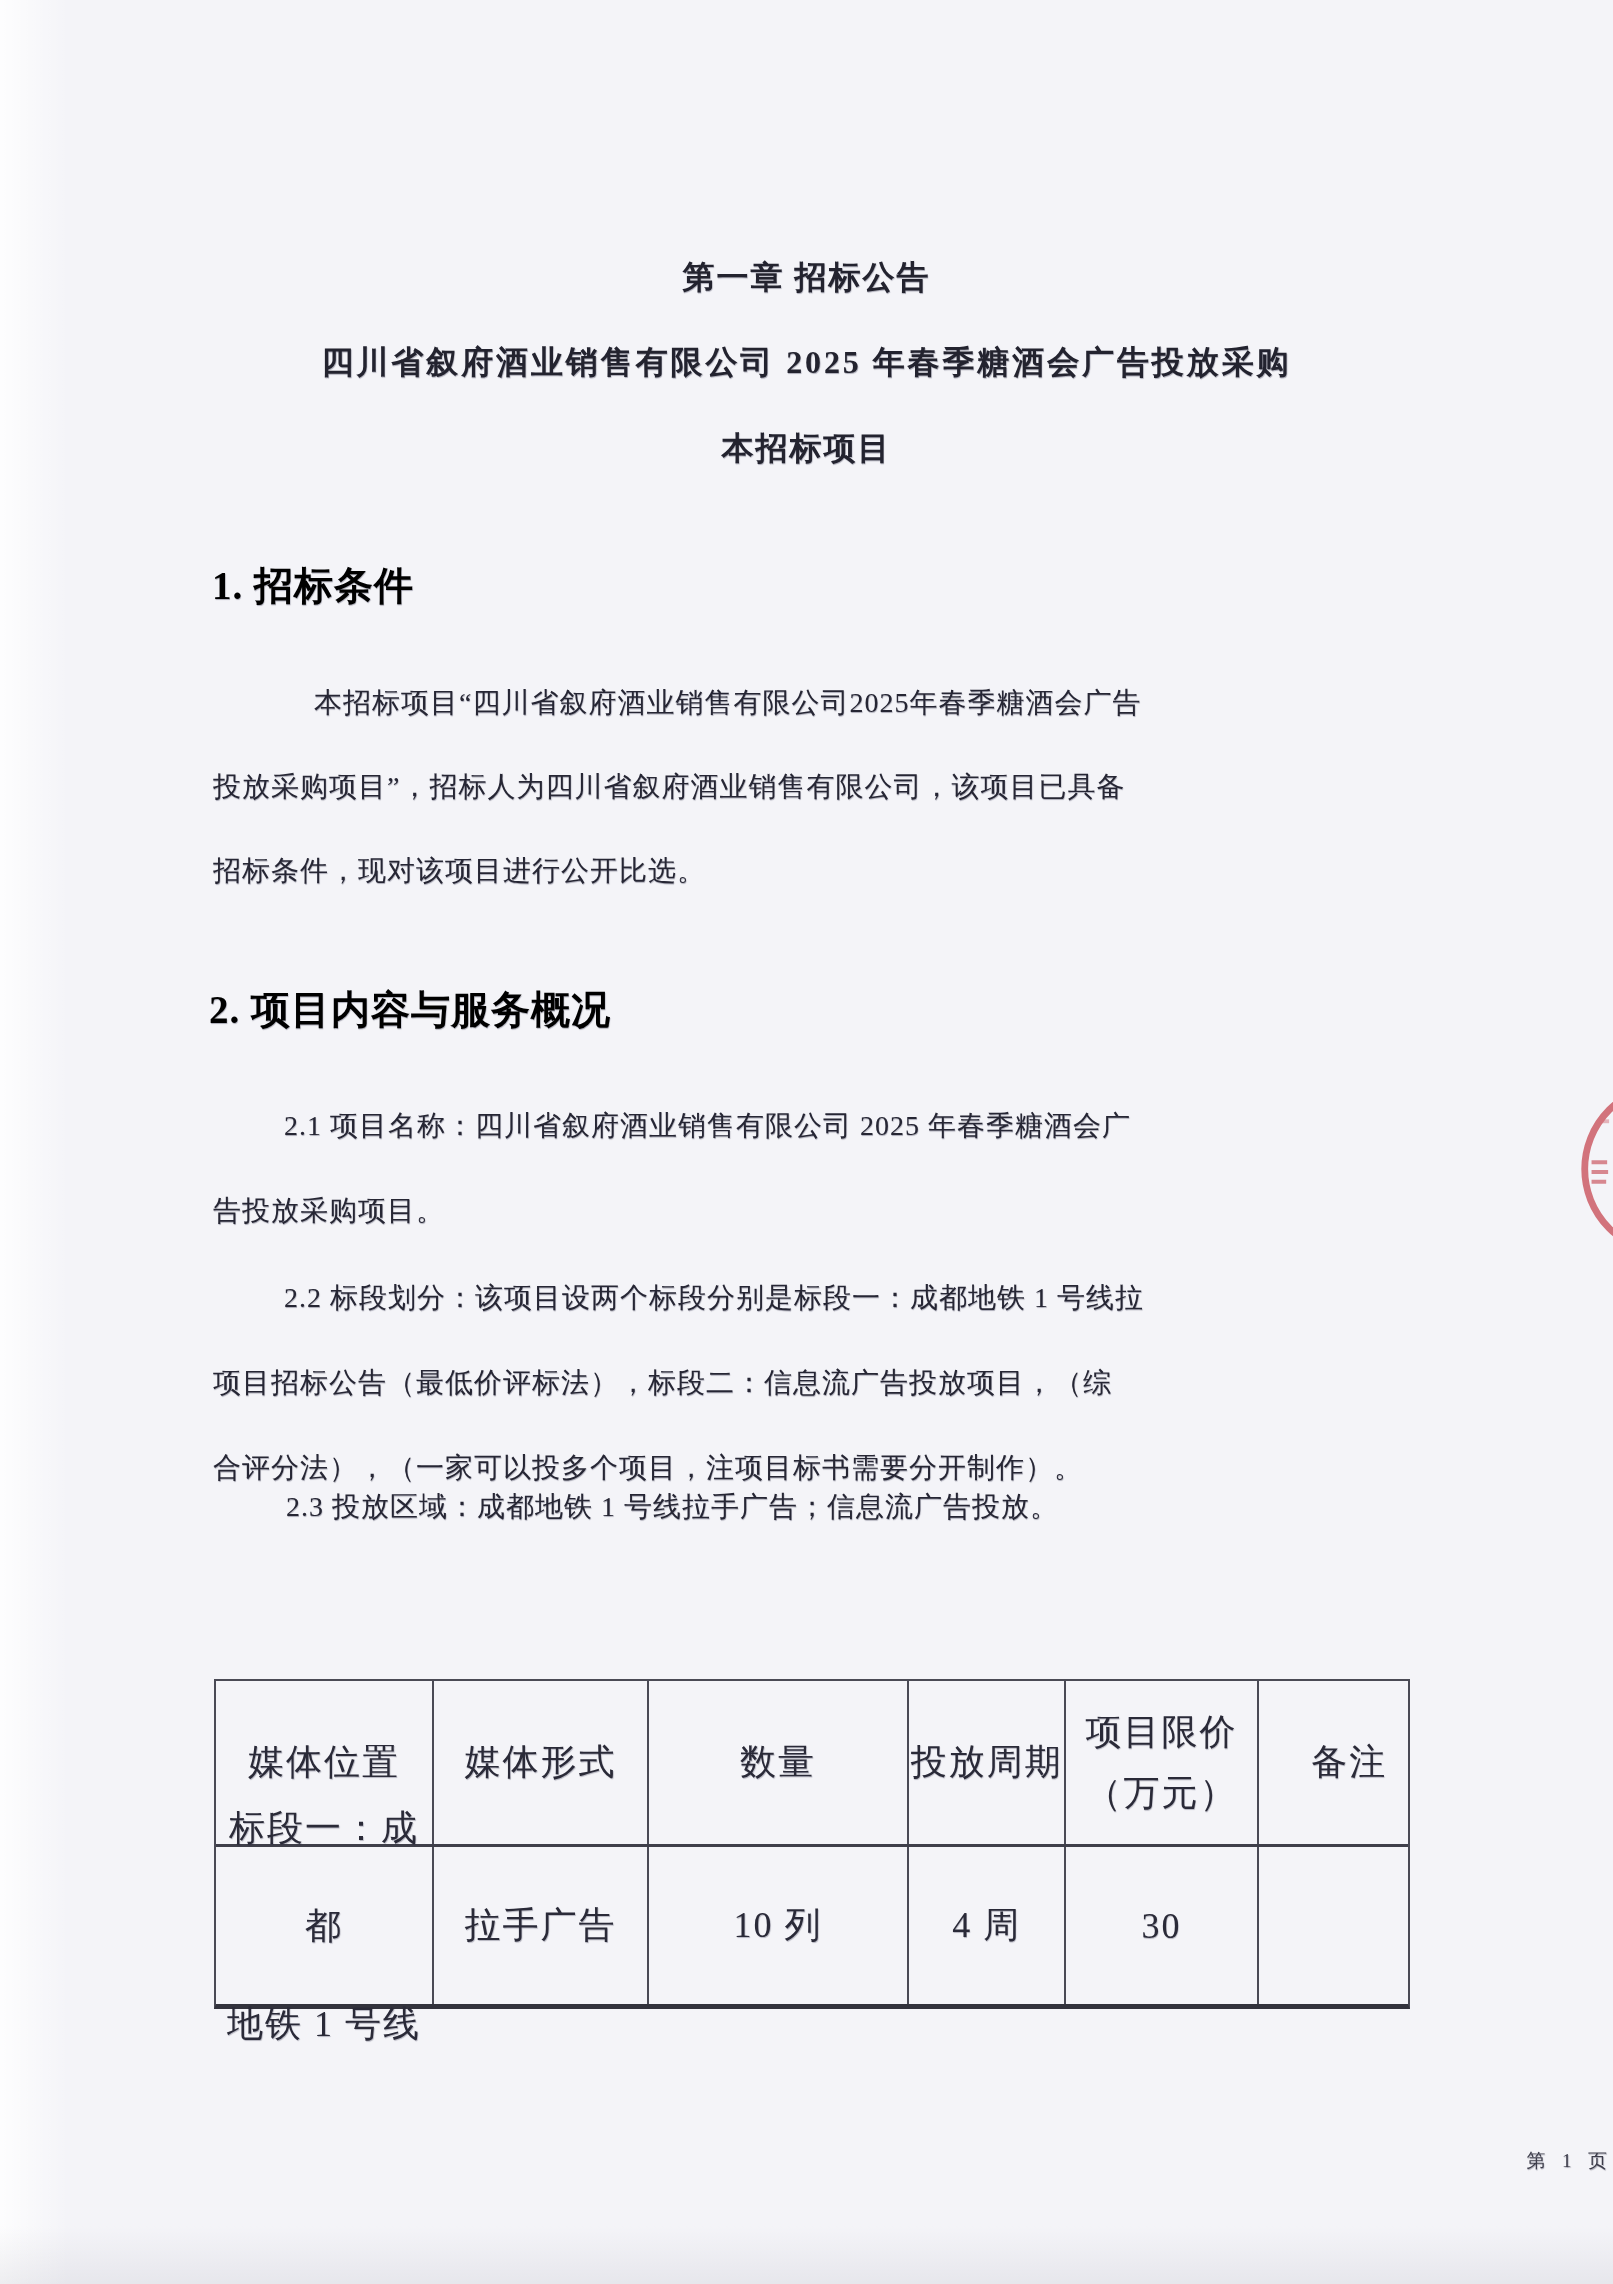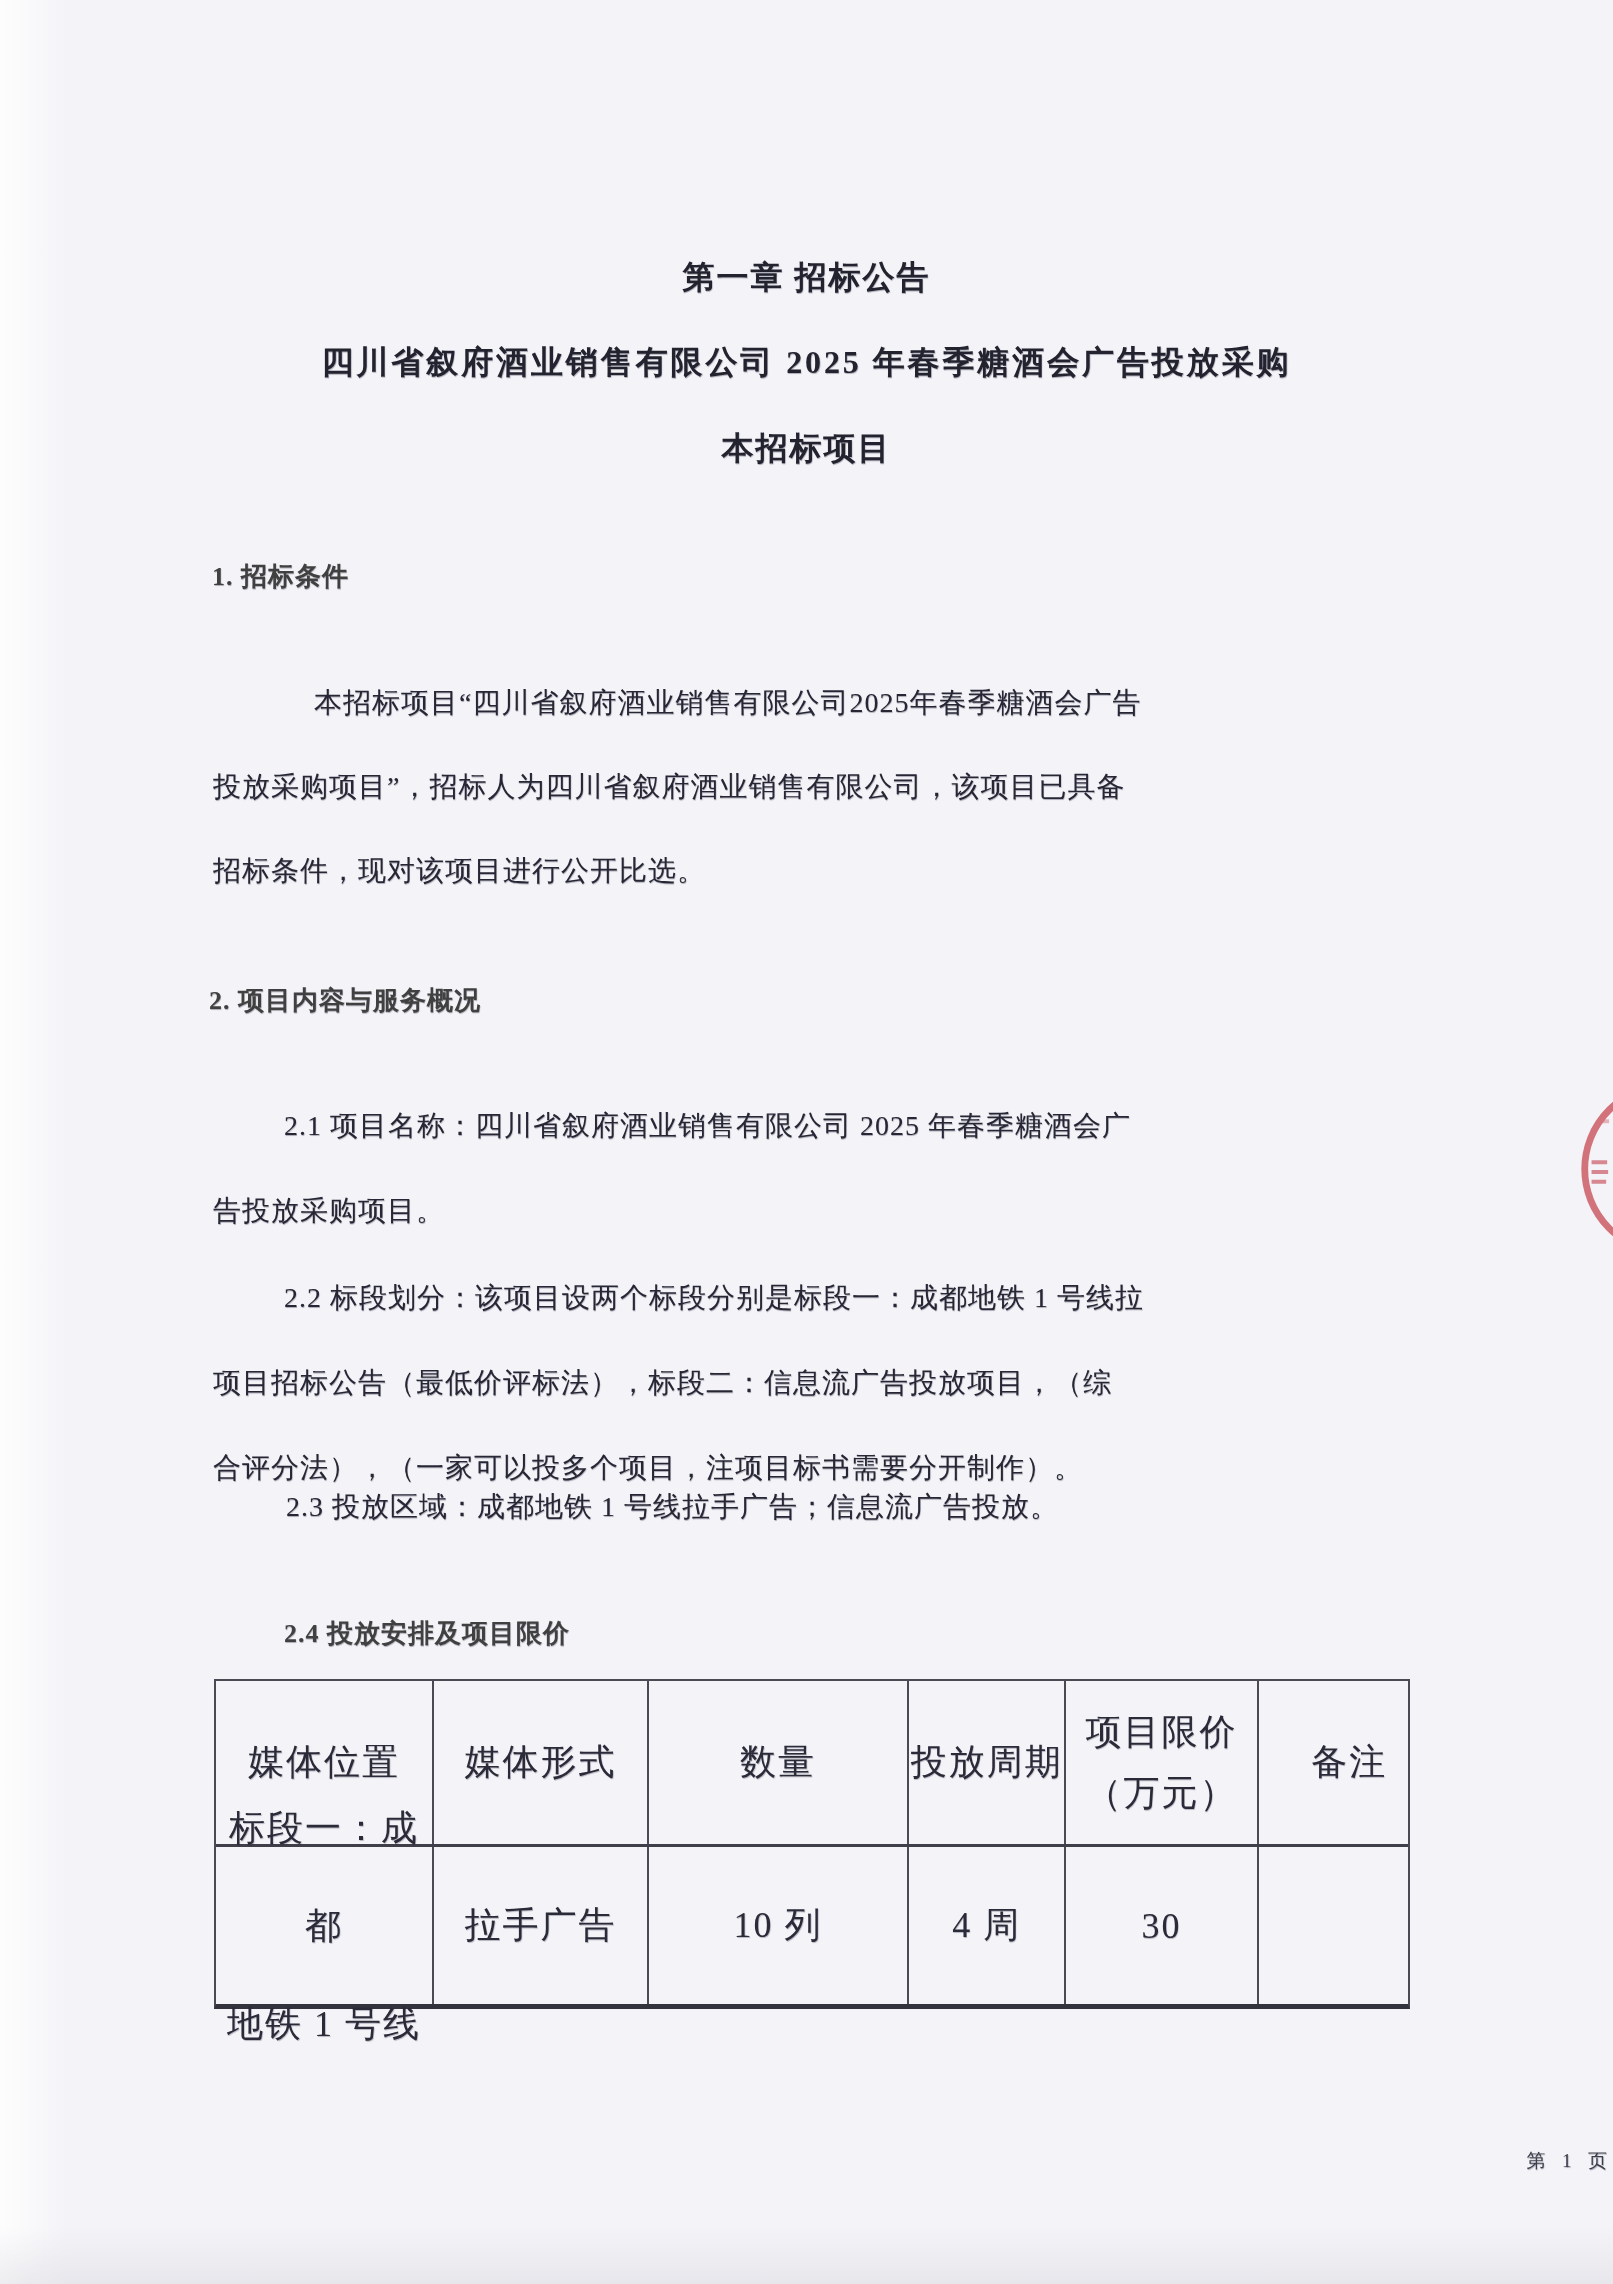--- a/index.html
+++ b/index.html
@@ -24,21 +24,21 @@
   }
   .txt{
     position:absolute;white-space:nowrap;
     text-shadow:0.6px 0.6px 0.8px rgba(38,38,62,.35);
   }
   .title{
     left:0;width:100%;text-align:center;
     font-size:32px;font-weight:bold;letter-spacing:2px;color:#23232f;
   }
   .title.wide{letter-spacing:2.9px;}
-  .h1{font-size:26px;font-weight:bold;letter-spacing:1px;color:#404040;}
+  .h1{font-size:39px;font-weight:bold;letter-spacing:1px;color:#000000;}
   .body{font-size:28px;letter-spacing:1px;}
   .body b{font-weight:normal;}
   
   .tbl{
     position:absolute;left:214px;top:1679px;width:1196px;
     border:2px solid #4a4a55;border-bottom:5.9px solid #33333d;
     box-sizing:border-box;background:transparent;
   }
   .trow{display:flex;}
   .trow.head{height:163px;border-bottom:3.9px solid #3f3f4a;}
@@ -79,21 +79,20 @@
 
   <div class="txt body" style="left:284px;top:1107px;"><b>2.1 项目名称：</b><span>四川省叙府酒业销售有限公司 2025 年春季糖酒会广</span></div>
   <div class="txt body" style="left:213px;top:1192px;">告投放采购项目。</div>
 
   <div class="txt body" style="left:284px;top:1279px;"><b>2.2 标段划分：</b><span>该项目设两个标段分别是标段一：成都地铁 1 号线拉</span></div>
   <div class="txt body" style="left:213px;top:1364px;">项目招标公告（最低价评标法），标段二：信息流广告投放项目，（综</div>
   <div class="txt body" style="left:213px;top:1449px;">合评分法），（一家可以投多个项目，注项目标书需要分开制作）。</div>
 
   <div class="txt body" style="left:286px;top:1488px;"><b>2.3 投放区域：</b><span>成都地铁 1 号线拉手广告；信息流广告投放。</span></div>
 
-  <div class="txt h1" style="left:284px;top:1616px;">2.4 投放安排及项目限价</div>
 
   <div class="tbl">
     <div class="trow head">
       <div class="tcell c1">
           <span class="l">媒体位置</span>
         </div>
       <div class="tcell c2">
           <span class="l">媒体形式</span>
         </div>
       <div class="tcell c3">

